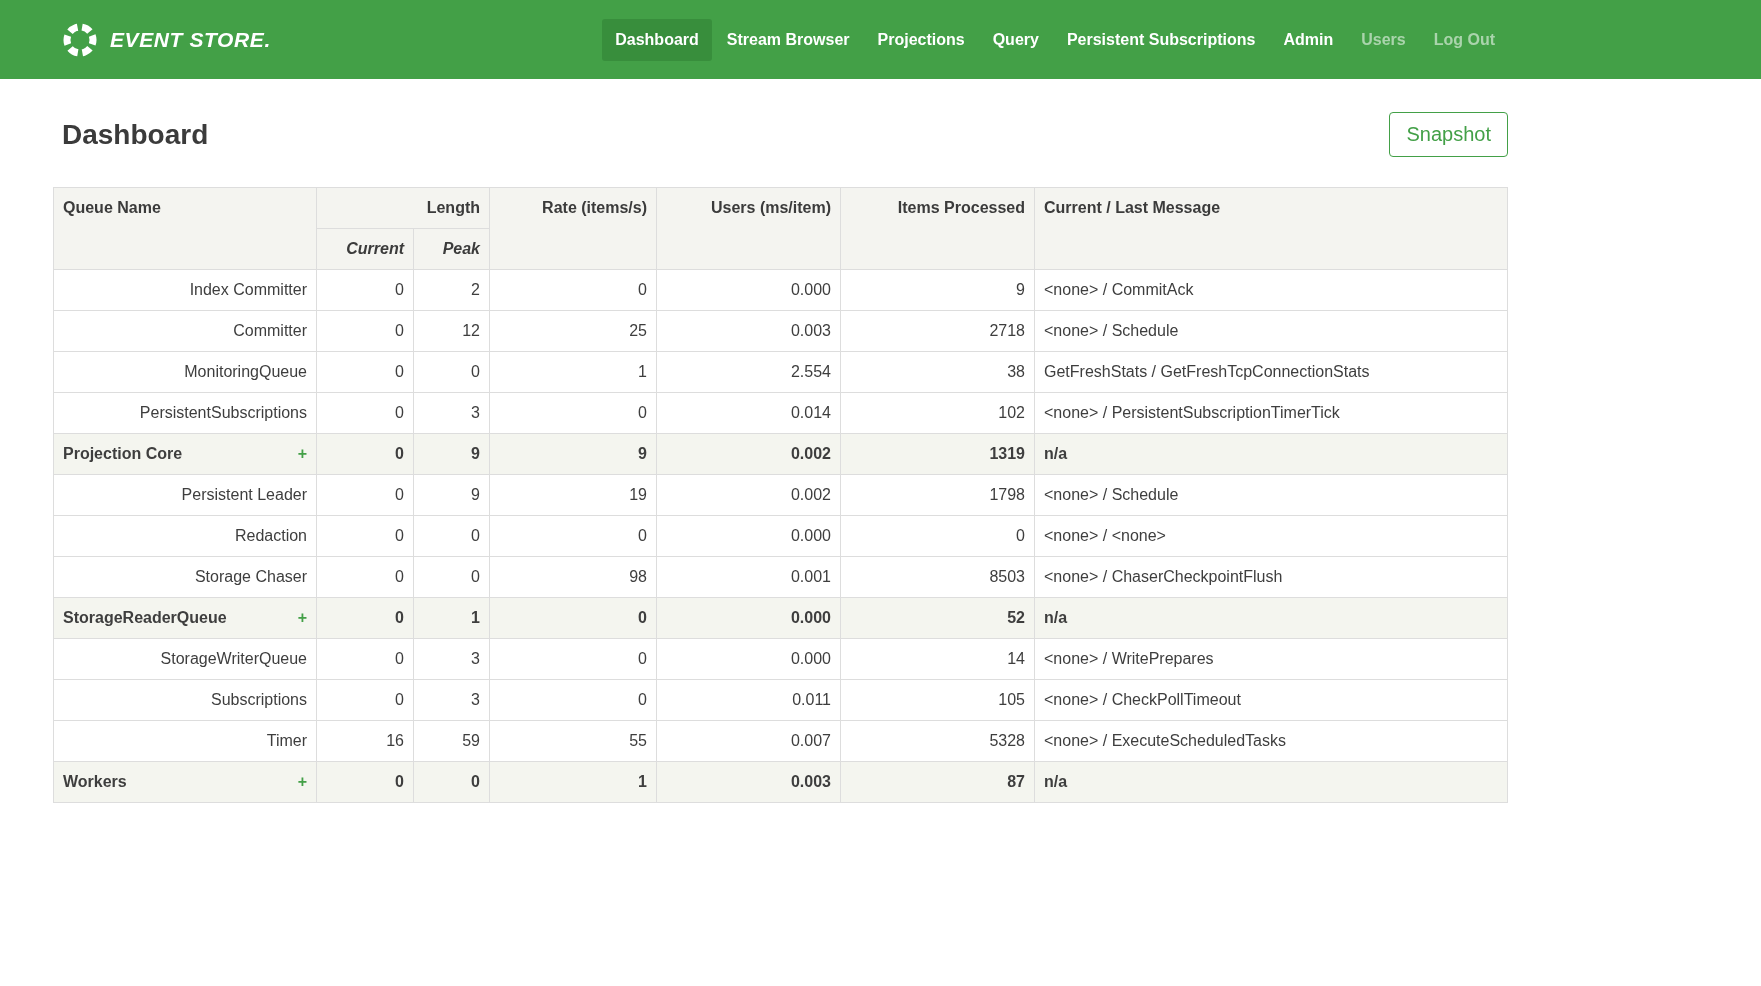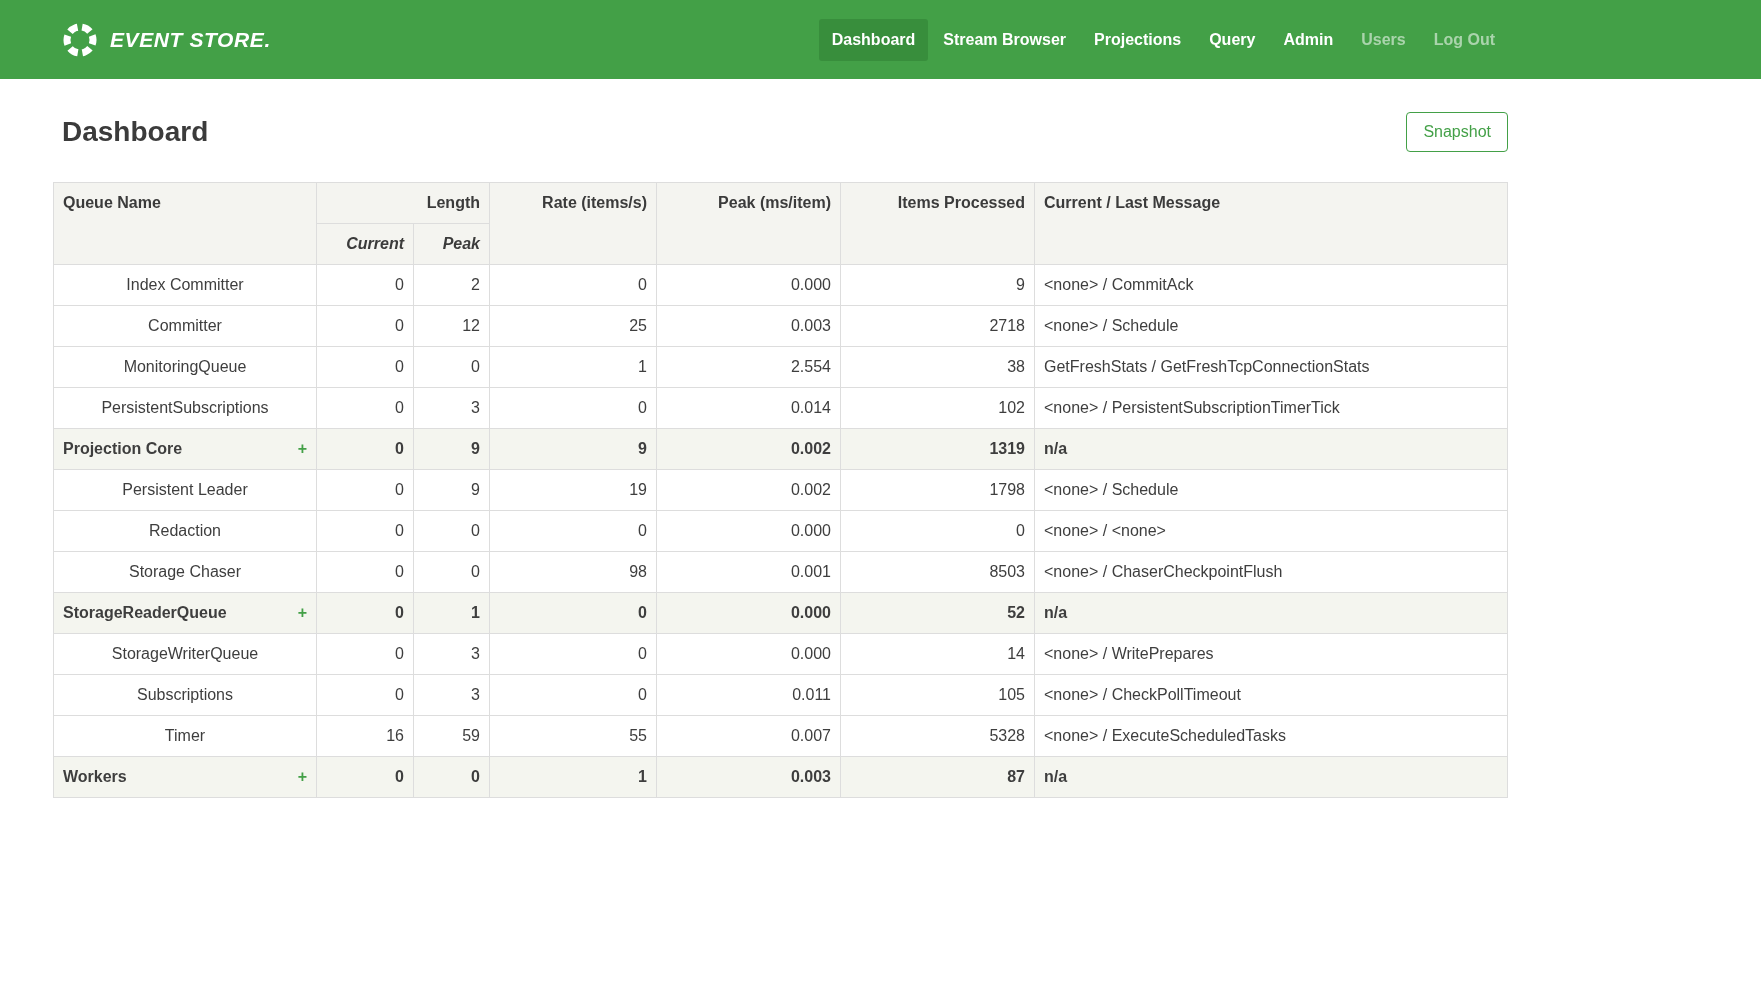--- a/index.html
+++ b/index.html
@@ -89,21 +89,21 @@
     font-size:28px;
     font-weight:bold;
     color:#3b3b3b;
     margin:0;
   }
   .btn-snapshot{
     background:#ffffff;
     color:var(--accent-green);
     border:1px solid var(--accent-green);
     border-radius:4px;
-    font-size:16px;
+    font-size:20px;
     font-family:inherit;
     padding:10px 16px;
     cursor:pointer;
   }
 
   
   table.queues{
     width:100%;
     border-collapse:collapse;
     table-layout:fixed;
@@ -125,21 +125,21 @@
     vertical-align:top;
   }
   thead th.right{ text-align:right; }
   thead tr.sub th{
     font-style:italic;
     text-align:right;
     vertical-align:middle;
   }
   td.num{ text-align:right; }
   td.msg{ text-align:left; }
-  td.name-cell{ text-align:center; }
+  td.name-cell{ text-align:right; }
   .name-wrap{
     display:flex;
     align-items:center;
     justify-content:space-between;
   }
   .plus{
     color:var(--accent-green);
     font-weight:bold;
     font-size:16px;
     cursor:pointer;
@@ -161,20 +161,21 @@
           <circle cx="19" cy="19" r="13" fill="none" stroke="#ffffff" stroke-width="7" stroke-dasharray="9 4.5" transform="rotate(-20 19 19)"></circle>
         </svg>
       </span>
       <span class="brand-text">EVENT STORE.</span>
     </a>
     <nav class="nav">
       <a class="nav-link active">Dashboard</a>
       <a class="nav-link">Stream Browser</a>
       <a class="nav-link">Projections</a>
       <a class="nav-link">Query</a>
+      <a class="nav-link">Persistent Subscriptions</a>
       <a class="nav-link">Admin</a>
       <a class="nav-link muted">Users</a>
       <a class="nav-link muted">Log Out</a>
     </nav>
   </div>
 </header>
 
 <main class="container">
 
   <div class="page-header">
@@ -190,21 +191,21 @@
       <col style="width:167px">
       <col style="width:184px">
       <col style="width:194px">
       <col>
     </colgroup>
     <thead>
       <tr>
         <th rowspan="2">Queue Name</th>
         <th colspan="2" class="right">Length</th>
         <th rowspan="2" class="right">Rate (items/s)</th>
-        <th rowspan="2" class="right">Peak (ms/item)</th>
+        <th rowspan="2" class="right">Users (ms/item)</th>
         <th rowspan="2" class="right">Items Processed</th>
         <th rowspan="2">Current / Last Message</th>
       </tr>
       <tr class="sub">
         <th>Current</th>
         <th>Peak</th>
       </tr>
     </thead>
     <tbody>
 

